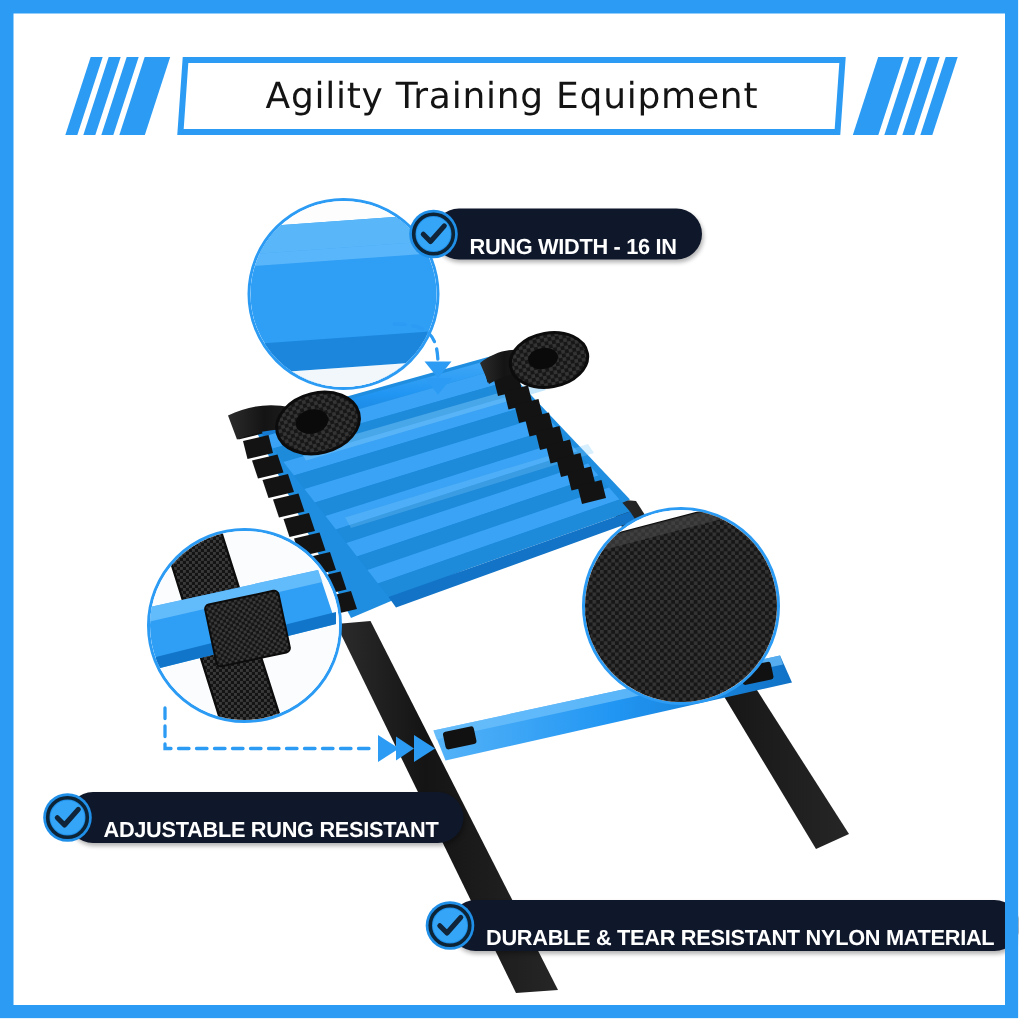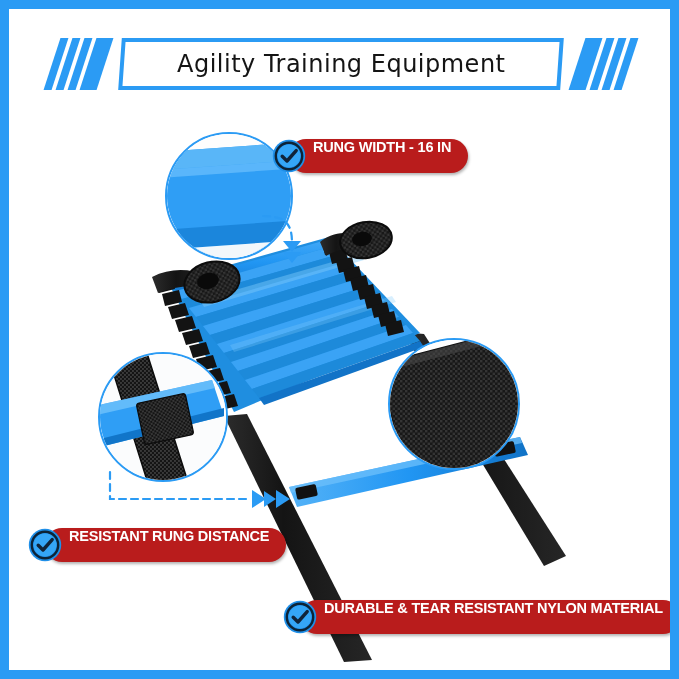--- a/index.html
+++ b/index.html
@@ -76,24 +76,24 @@
     position: absolute;
     display: flex;
     align-items: center;
     height: 34px;
     z-index: 40;
   }
   .badge-pill {
     position: absolute;
     left: 17px; top: 0;
     height: 34px;
-    background: #b91c1c;
+    background: #0f172a;
     border-radius: 17px;
     display: flex;
-    align-items: flex-start;
+    align-items: flex-end;
     box-shadow: 1px 2px 3px rgba(0,0,0,0.30);
   }
   .badge-label {
     color: #ffffff;
     font-family: "Liberation Sans", sans-serif;
     font-weight: bold;
     font-size: 14.5px;
     letter-spacing: -0.2px;
     white-space: nowrap;
     padding-left: 24px;
@@ -322,21 +322,21 @@
     <svg class="check-badge" viewBox="0 0 34 34">
       <circle cx="17" cy="17" r="16.2" fill="#1f8fe8"></circle>
       <circle cx="17" cy="17" r="13.2" fill="none" stroke="#0d2336" stroke-width="2.4"></circle>
       <circle cx="17" cy="17" r="11.4" fill="#35a6f7"></circle>
       <path d="M10.2,17.2 L15,22 L24.2,11.6" fill="none" stroke="#10243a" stroke-width="3.4" stroke-linecap="round" stroke-linejoin="round"></path>
     </svg>
   </div>
 
   <div class="badge" style="left:28px; top:528px;">
     <div class="badge-pill">
-      <span class="badge-label">RESISTANT RUNG DISTANCE</span>
+      <span class="badge-label">ADJUSTABLE RUNG RESISTANT</span>
     </div>
     <svg class="check-badge" viewBox="0 0 34 34">
       <circle cx="17" cy="17" r="16.2" fill="#1f8fe8"></circle>
       <circle cx="17" cy="17" r="13.2" fill="none" stroke="#0d2336" stroke-width="2.4"></circle>
       <circle cx="17" cy="17" r="11.4" fill="#35a6f7"></circle>
       <path d="M10.2,17.2 L15,22 L24.2,11.6" fill="none" stroke="#10243a" stroke-width="3.4" stroke-linecap="round" stroke-linejoin="round"></path>
     </svg>
   </div>
 
   <div class="badge" style="left:283px; top:600px;">

